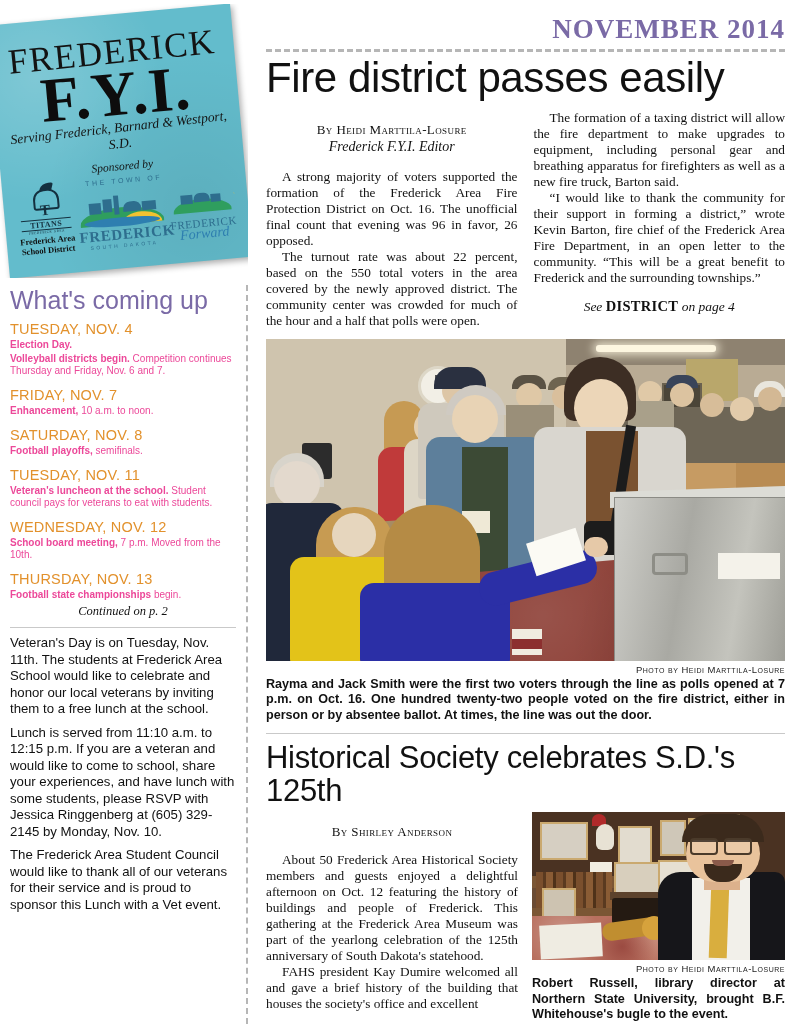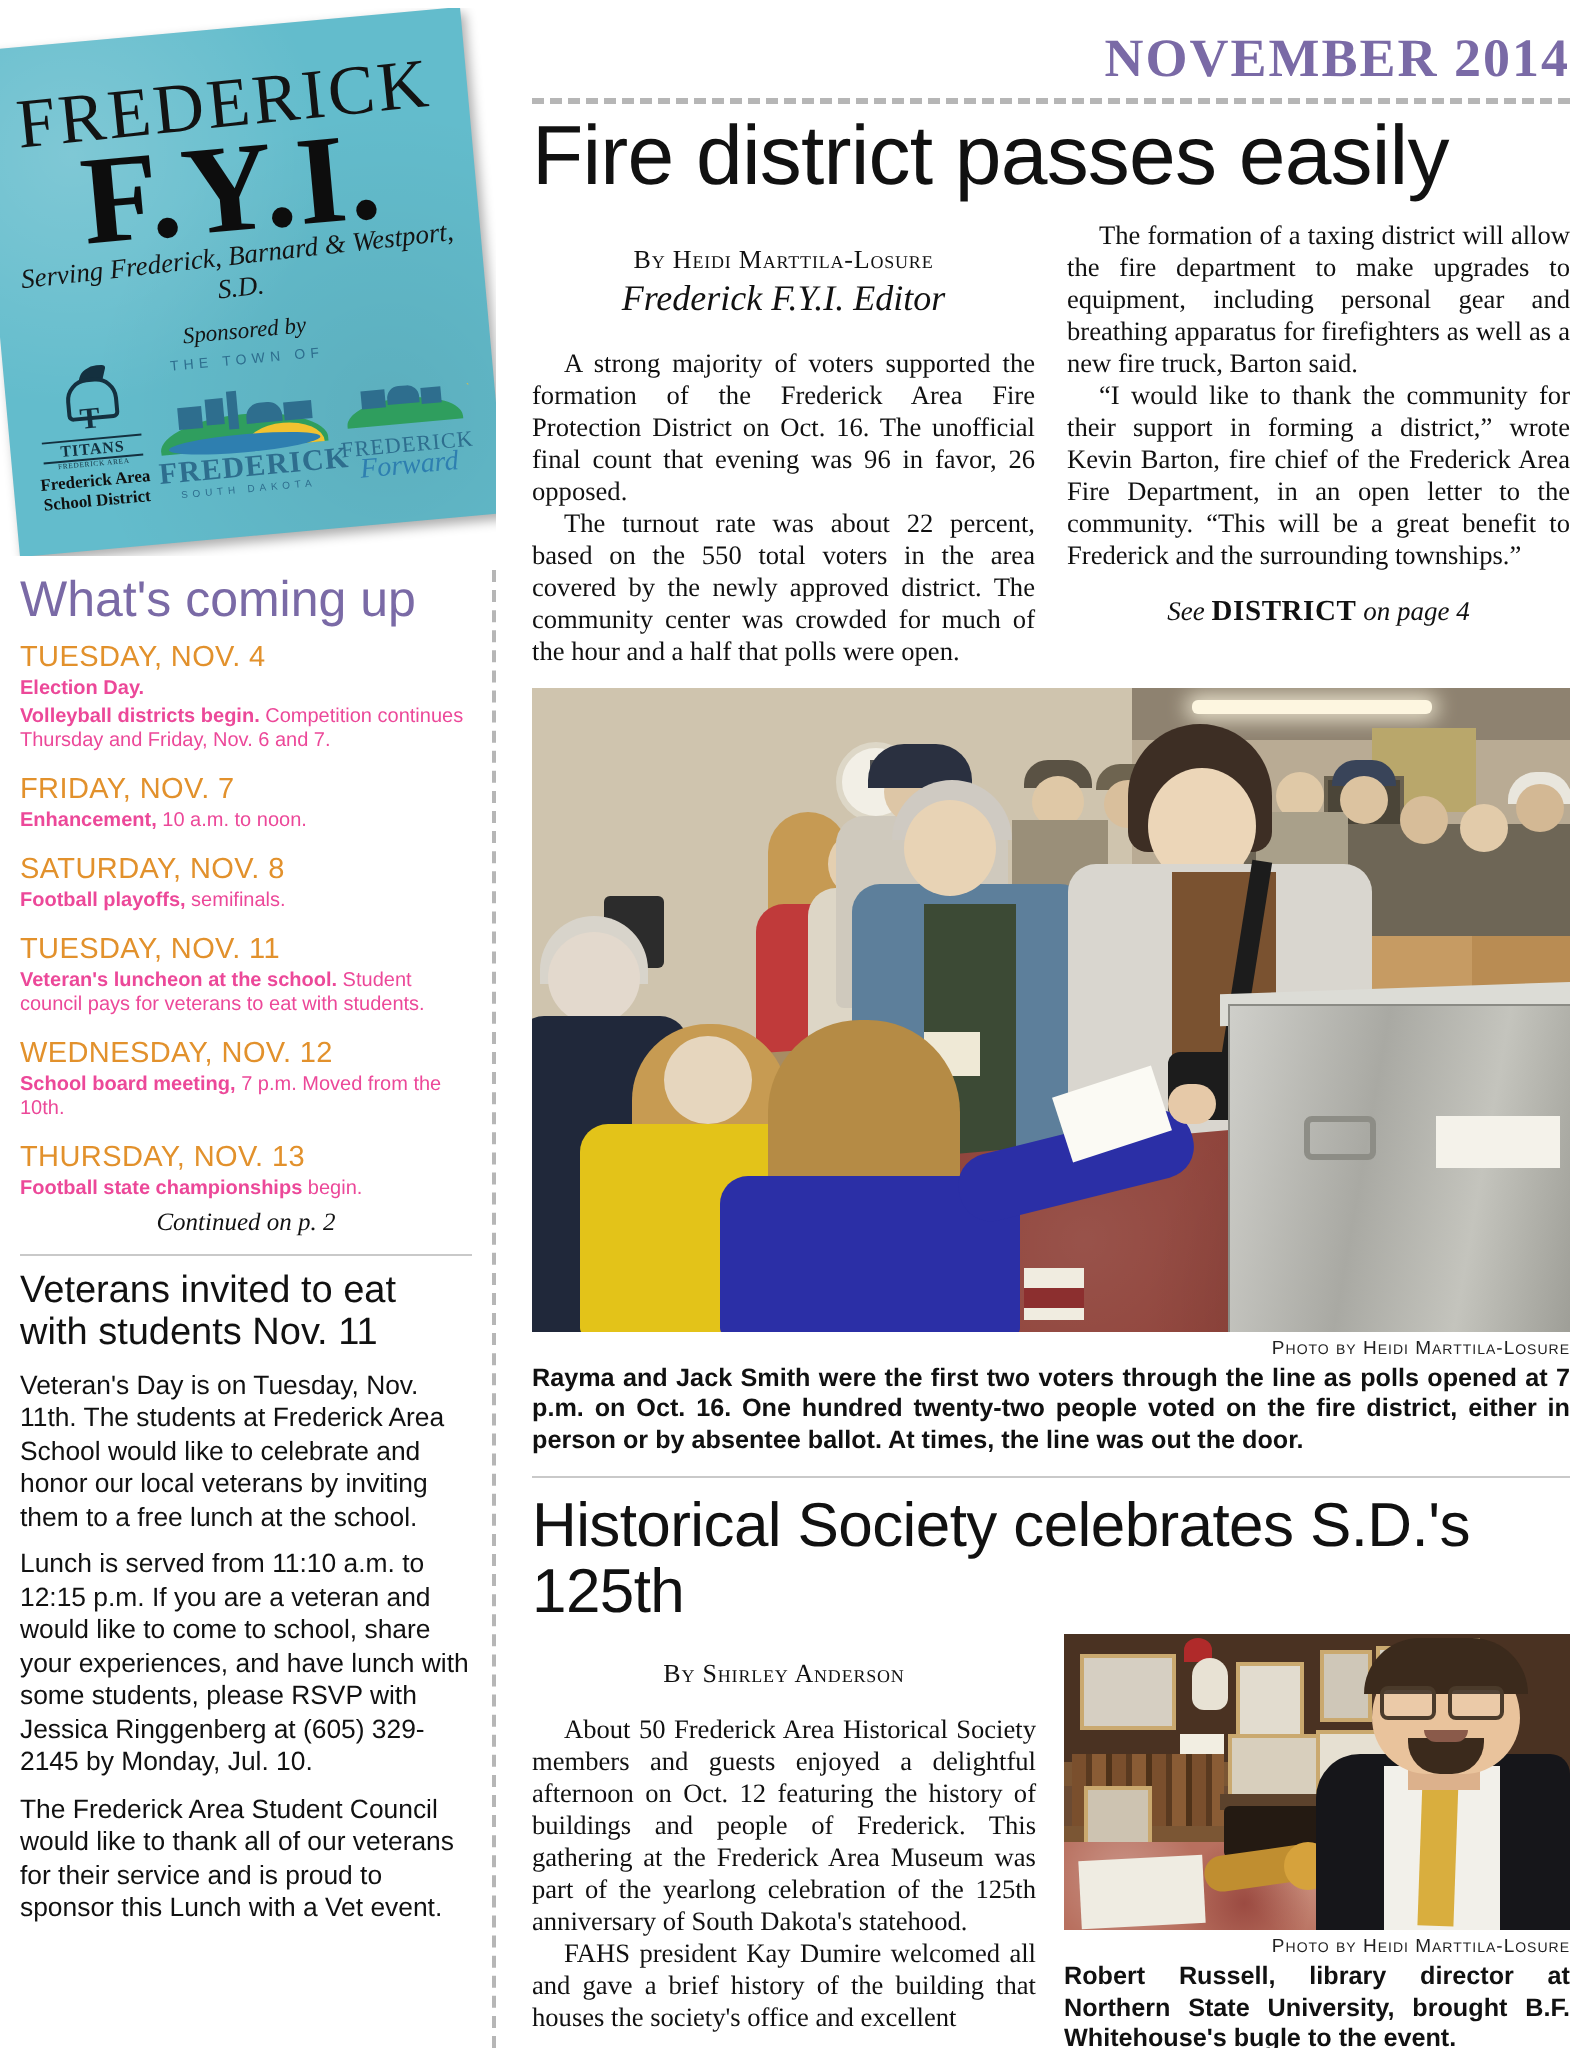--- a/index.html
+++ b/index.html
@@ -181,21 +181,21 @@
     font-size:42px;line-height:1.05;color:#111;
     margin-top:4px;letter-spacing:-.4px;
   }
   .byline{
     font-family:"Liberation Serif",serif;
     font-size:13px;text-align:center;margin-top:12px;
     font-variant:small-caps;letter-spacing:.4px;
   }
   .byline-sub{
     font-family:"Liberation Serif",serif;font-style:italic;
-    font-size:18px;text-align:center;margin-top:1px;
+    font-size:14px;text-align:center;margin-top:1px;
   }
   .cols2{display:flex;gap:16px;margin-top:10px;}
   .col{flex:1;}
   .art{
     font-family:"Liberation Serif",serif;font-size:13.3px;line-height:1.2;
     text-align:justify;text-indent:16px;margin:0 0 0 0;
   }
   .art + .art{margin-top:0;}
   .jump{
     font-family:"Liberation Serif",serif;font-style:italic;font-size:13.5px;
@@ -406,24 +406,23 @@
           <div class="ev-text"><b>Football playoffs,</b> semifinals.</div>
           <div class="ev-date">TUESDAY, NOV. 11</div>
           <div class="ev-text"><b>Veteran's luncheon at the school.</b> Student council pays for veterans to eat with students.</div>
           <div class="ev-date">WEDNESDAY, NOV. 12</div>
           <div class="ev-text"><b>School board meeting,</b> 7 p.m. Moved from the 10th.</div>
           <div class="ev-date">THURSDAY, NOV. 13</div>
           <div class="ev-text"><b>Football state championships</b> begin.</div>
         </div>
       <div class="continued">Continued on p. 2</div>
       <hr class="hr-thin">
-      <div class="vets-head">Veterans invited to eat with students Nov. 11</div>
       <div id="vets-body">
           <div class="vets-p">Veteran's Day is on Tuesday, Nov. 11th. The students at Frederick Area School would like to celebrate and honor our local veterans by inviting them to a free lunch at the school.</div>
-          <div class="vets-p">Lunch is served from 11:10 a.m. to 12:15 p.m. If you are a veteran and would like to come to school, share your experiences, and have lunch with some students, please RSVP with Jessica Ringgenberg at (605) 329-2145 by Monday, Jul. 10.</div>
+          <div class="vets-p">Lunch is served from 11:10 a.m. to 12:15 p.m. If you are a veteran and would like to come to school, share your experiences, and have lunch with some students, please RSVP with Jessica Ringgenberg at (605) 329-2145 by Monday, Nov. 10.</div>
           <div class="vets-p">The Frederick Area Student Council would like to thank all of our veterans for their service and is proud to sponsor this Lunch with a Vet event.</div>
         </div>
     </div>
 
   </div>
 
   <div class="vdash"></div>
 
   <div class="main">
 

